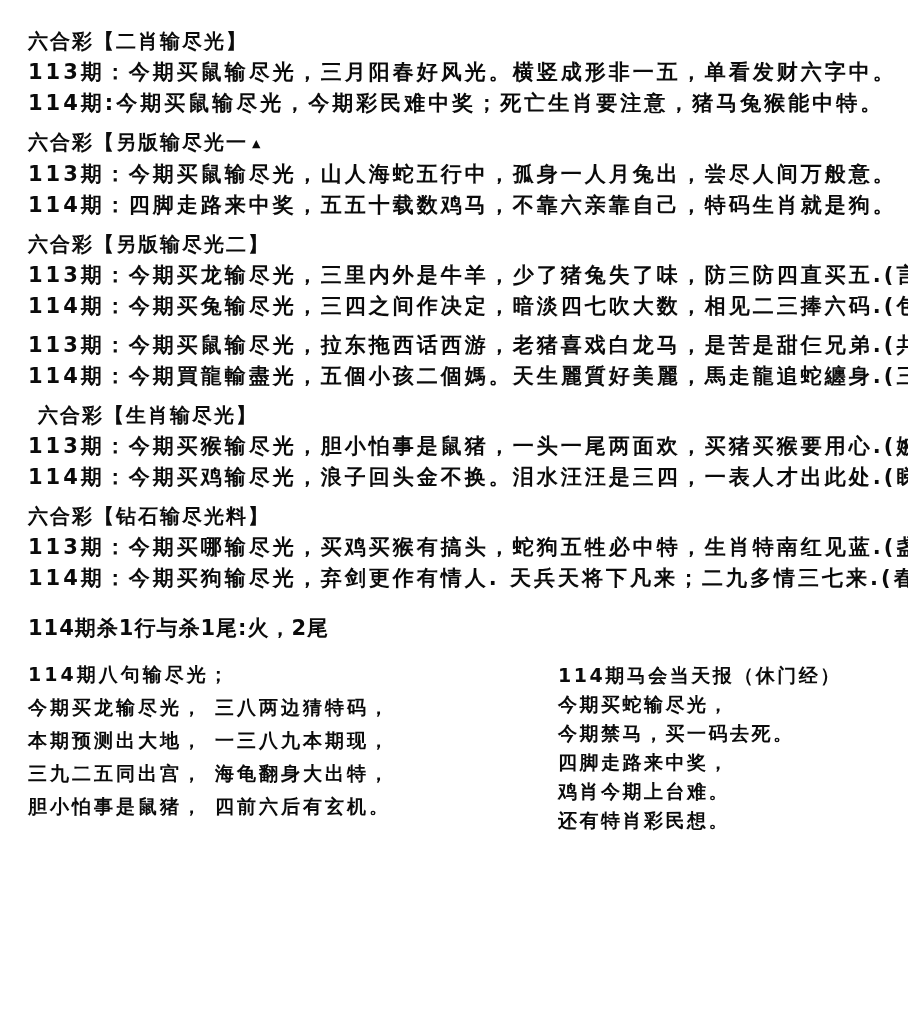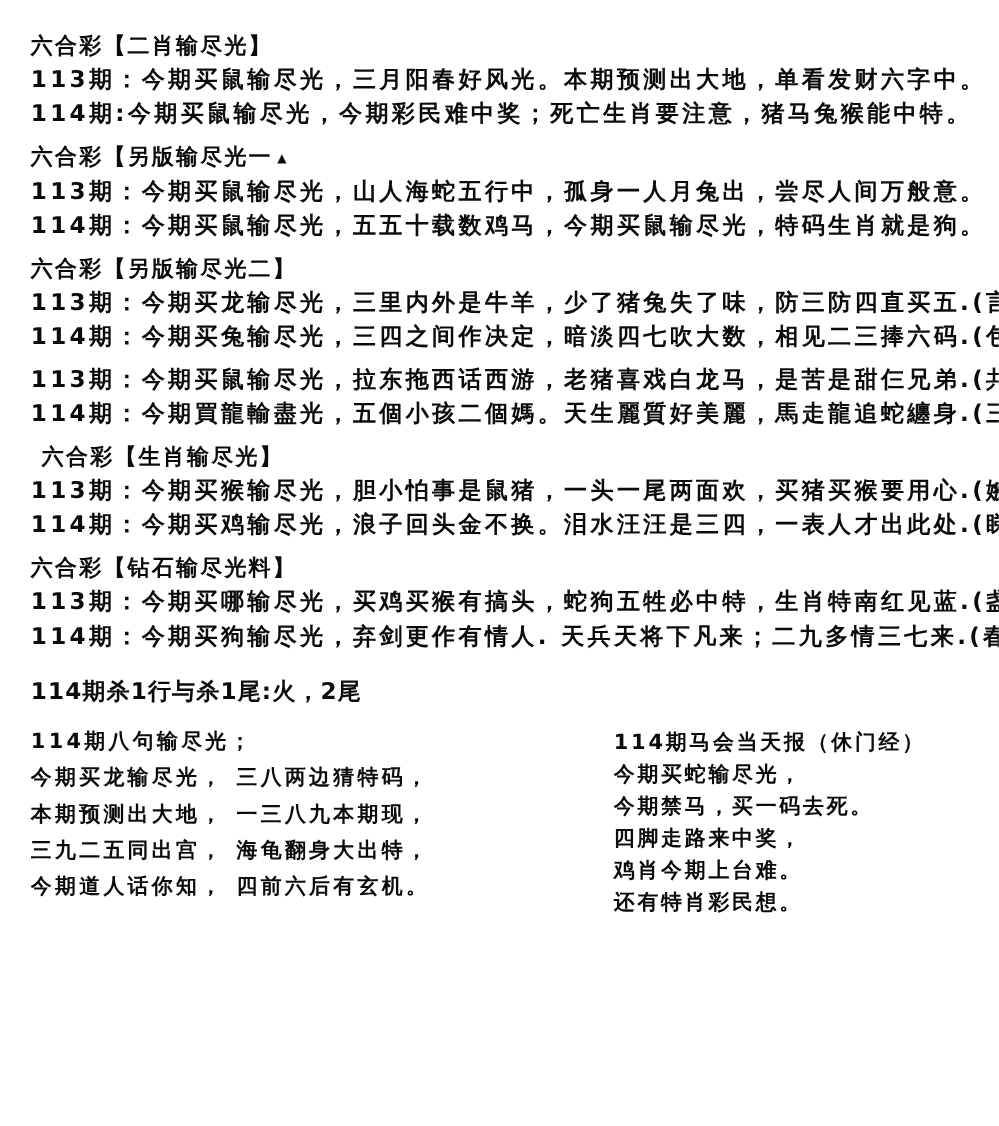--- a/index.html
+++ b/index.html
@@ -101,28 +101,28 @@
     white-space: nowrap;
   }
 </style>
 </head>
 <body>
 
 <div class="doc">
 
   <section class="tip">
     <div class="sec-title">六合彩【二肖输尽光】</div>
-    <div class="sec-line">113期：今期买鼠输尽光，三月阳春好风光。本期预测出大地，单看发财六字中。</div>
+    <div class="sec-line">113期：今期买鼠输尽光，三月阳春好风光。横竖成形非一五，单看发财六字中。</div>
     <div class="sec-line">114期:今期买鼠输尽光，今期彩民难中奖；死亡生肖要注意，猪马兔猴能中特。</div>
   </section>
 
   <section class="tip">
     <div class="sec-title"><span>六合彩【另版输尽光一</span><span class="tri">▲</span></div>
     <div class="sec-line">113期：今期买鼠输尽光，山人海蛇五行中，孤身一人月兔出，尝尽人间万般意。</div>
-    <div class="sec-line">114期：今期买鼠输尽光，五五十载数鸡马，今期买鼠输尽光，特码生肖就是狗。</div>
+    <div class="sec-line">114期：四脚走路来中奖，五五十载数鸡马，不靠六亲靠自己，特码生肖就是狗。</div>
   </section>
 
   <section class="tip">
     <div class="sec-title">六合彩【另版输尽光二】</div>
     <div class="sec-line">113期：今期买龙输尽光，三里内外是牛羊，少了猪兔失了味，防三防四直买五.(言)</div>
     <div class="sec-line">114期：今期买兔输尽光，三四之间作决定，暗淡四七吹大数，相见二三捧六码.(包)</div>
   </section>
 
   <section class="tip">
     <div class="sec-line">113期：今期买鼠输尽光，拉东拖西话西游，老猪喜戏白龙马，是苦是甜仨兄弟.(共)</div>
@@ -145,21 +145,21 @@
 
   <div class="kill-tail">114期杀1行与杀1尾:火，2尾</div>
 
   <div class="bottom">
 
     <div class="eight">
       <div class="blk-title">114期八句输尽光；</div>
       <div class="row"><span class="p1">今期买龙输尽光，</span><span>三八两边猜特码，</span></div>
       <div class="row"><span class="p1">本期预测出大地，</span><span>一三八九本期现，</span></div>
       <div class="row"><span class="p1">三九二五同出宫，</span><span>海龟翻身大出特，</span></div>
-      <div class="row"><span class="p1">今期道人话你知，</span><span>四前六后有玄机。</span></div>
+      <div class="row"><span class="p1">胆小怕事是鼠猪，</span><span>四前六后有玄机。</span></div>
     </div>
 
     <div class="report">
       <div class="blk-title">114期马会当天报（休门经）</div>
       <div class="rline">今期买蛇输尽光，</div>
       <div class="rline">今期禁马，买一码去死。</div>
       <div class="rline">四脚走路来中奖，</div>
       <div class="rline">鸡肖今期上台难。</div>
       <div class="rline">还有特肖彩民想。</div>
     </div>

